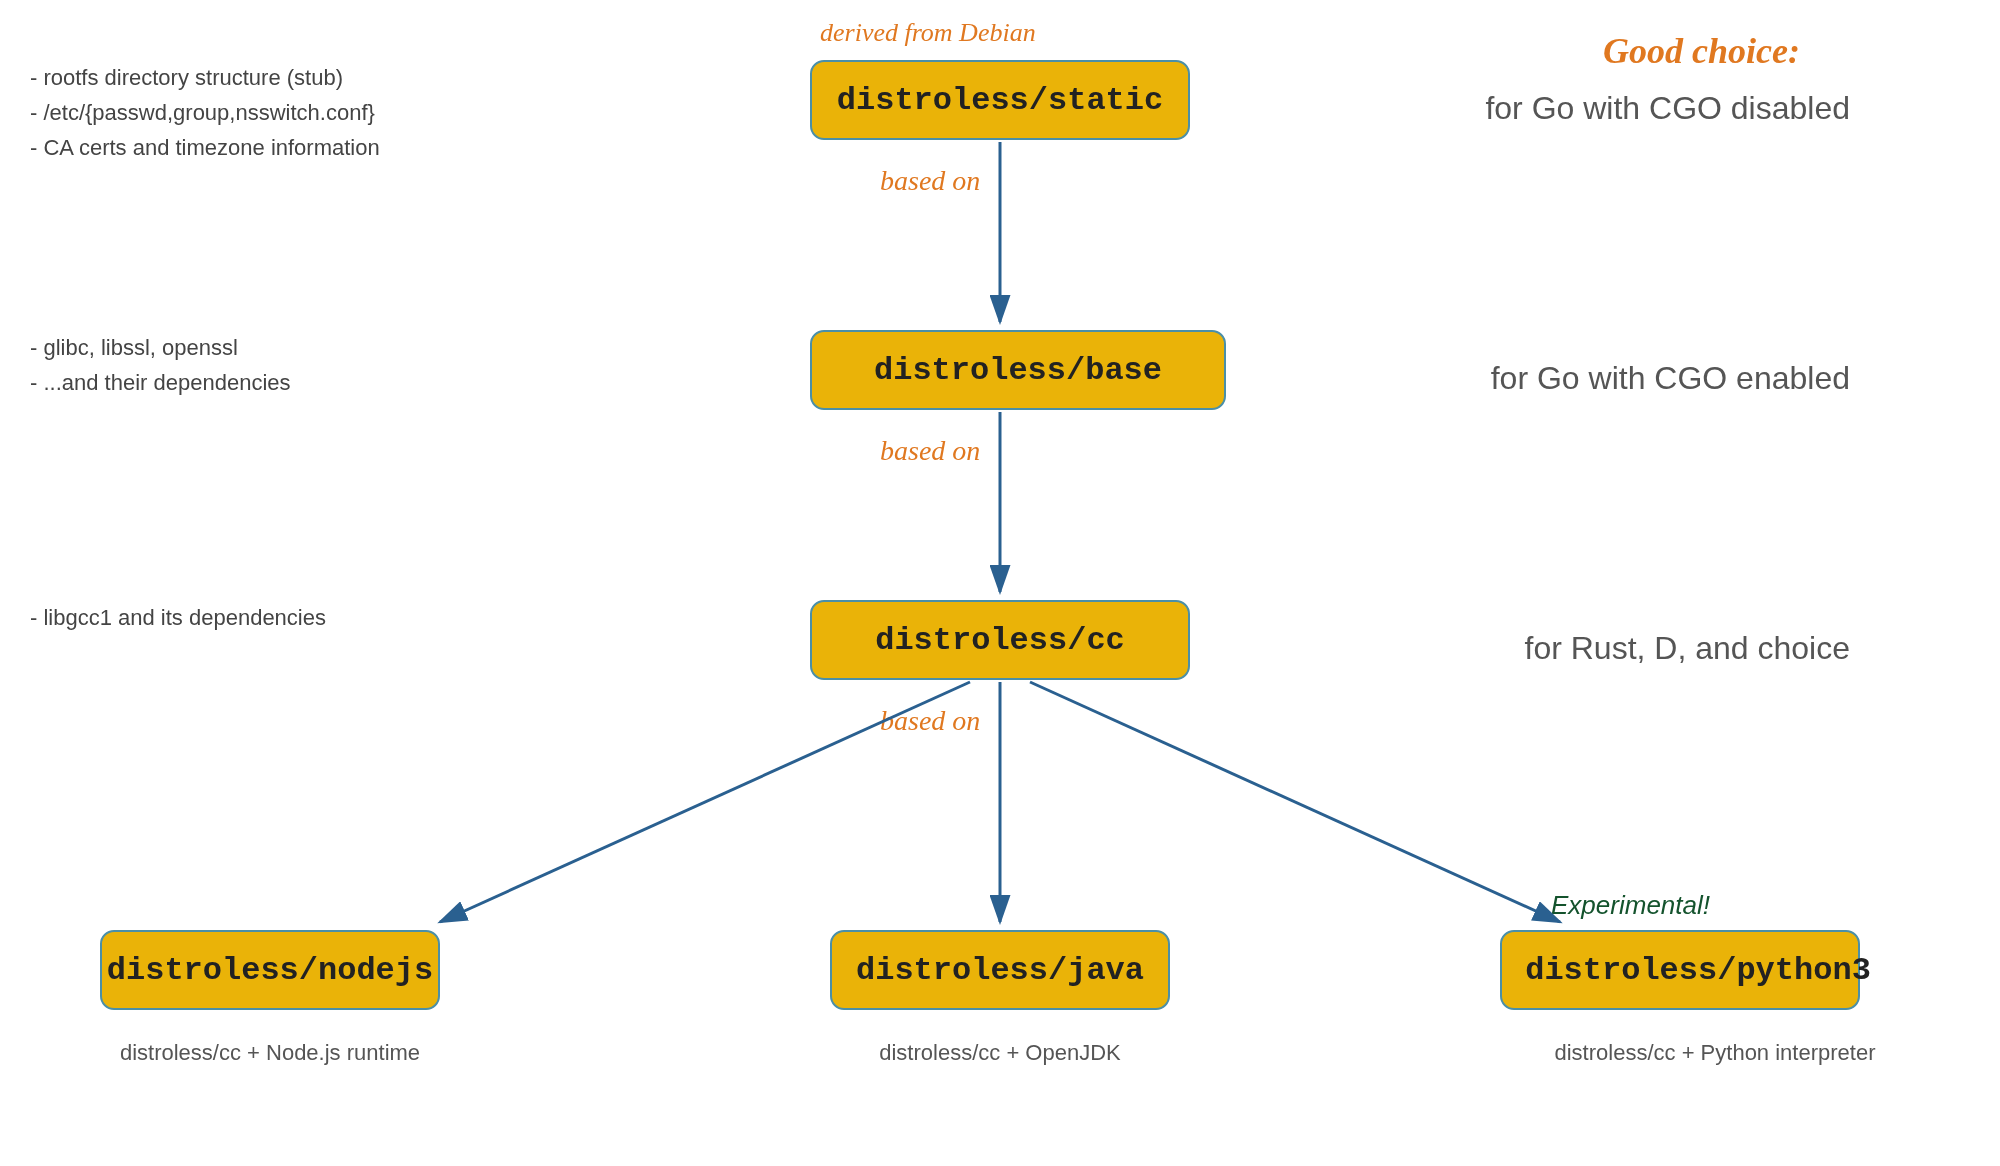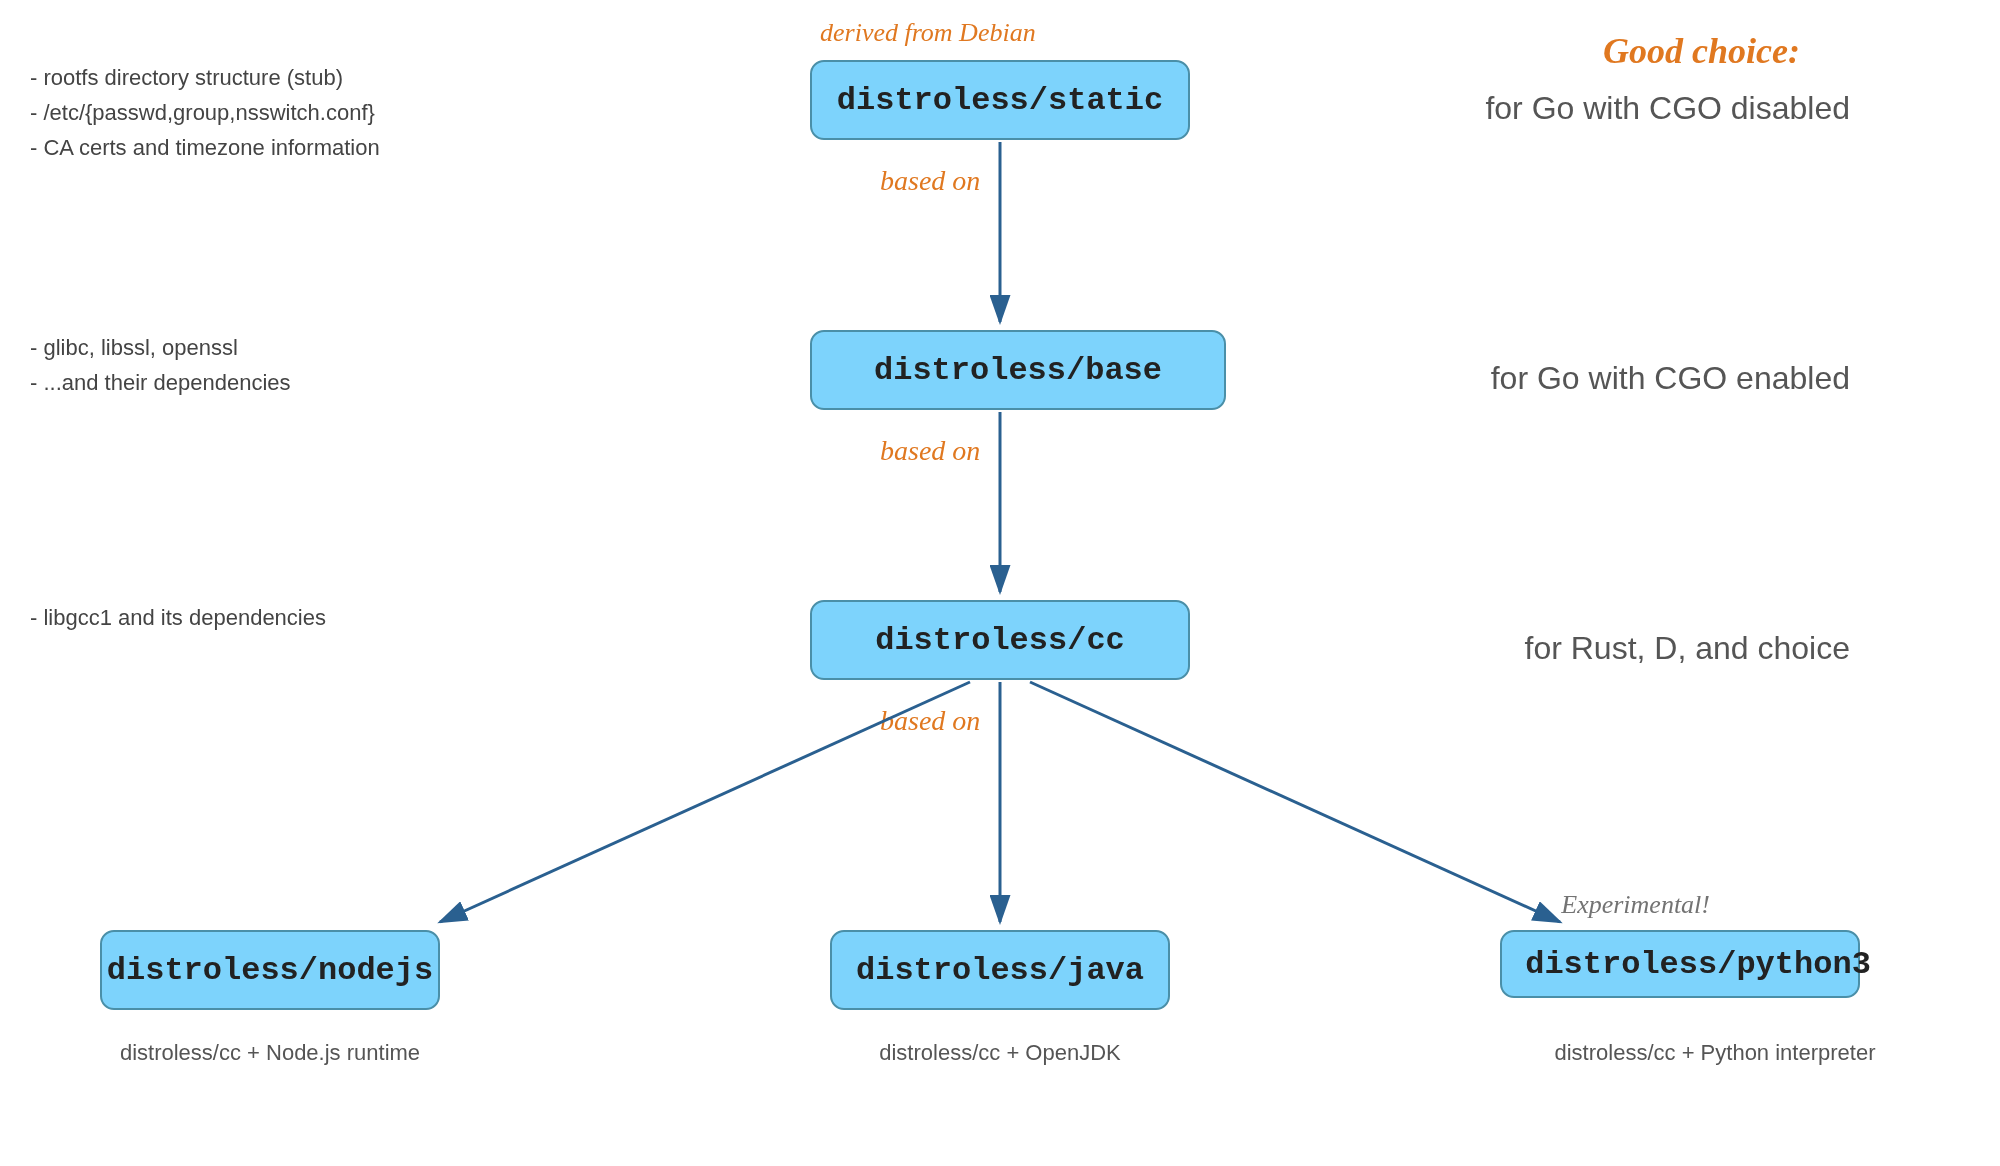--- a/index.html
+++ b/index.html
@@ -16,21 +16,21 @@
       position: relative;
       width: 2000px;
       height: 1166px;
     }
 
     
     .box {
       position: absolute;
       border: 2.5px solid #4a8fa8;
       border-radius: 14px;
-      background: #7dd3fc;
+      background: #eab308;
       display: flex;
       align-items: center;
       justify-content: center;
       font-family: 'Courier New', Courier, monospace;
       font-weight: bold;
       font-size: 32px;
       color: #222;
     }
 
     .box-static {
@@ -63,21 +63,21 @@
 
     .box-java {
       width: 340px;
       height: 80px;
       left: 830px;
       top: 930px;
     }
 
     .box-python3 {
       width: 360px;
-      height: 68px;
+      height: 80px;
       left: 1500px;
       top: 930px;
       padding-left: 36px;
     }
 
     
     .left-label {
       position: absolute;
       font-size: 22px;
       color: #444;
@@ -126,23 +126,23 @@
       font-style: italic;
       font-family: Georgia, serif;
       white-space: nowrap;
     }
 
     .label-experimental {
       position: absolute;
       right: 290px;
       top: 890px;
       font-size: 26px;
-      color: #737373;
-      font-style: italic;
-      font-family: Liberation Serif, serif;
+      color: #14532d;
+      font-style: italic;
+      font-family: Liberation Sans, sans-serif;
     }
 
     .right-go-disabled {
       right: 150px;
       top: 90px;
     }
 
     .right-go-enabled {
       right: 150px;
       top: 360px;

